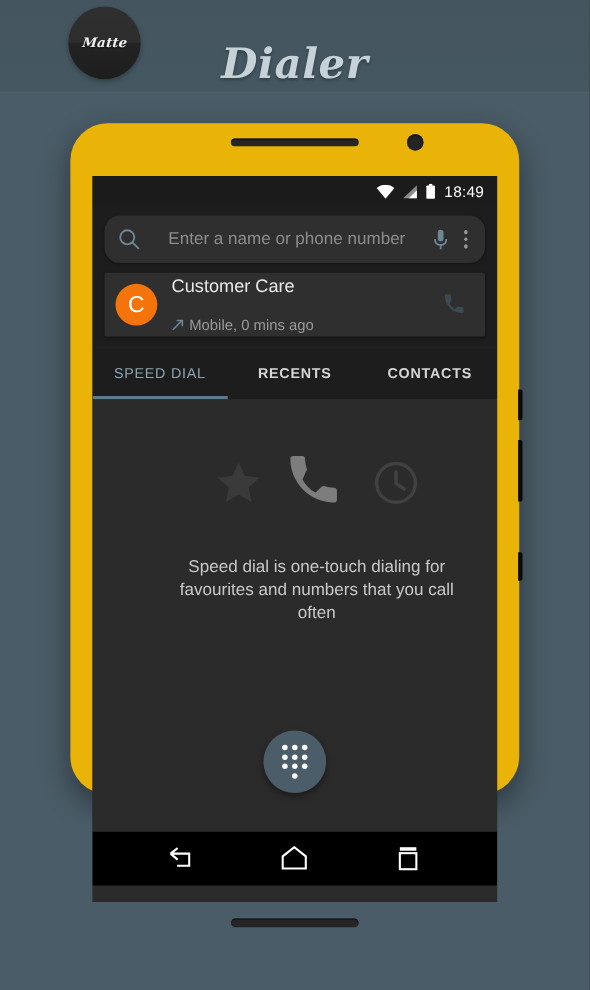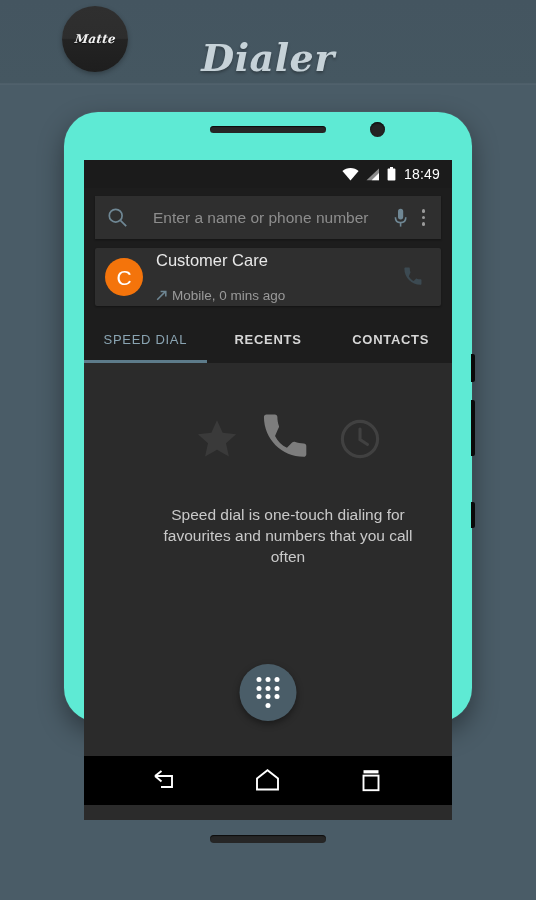--- a/index.html
+++ b/index.html
@@ -47,21 +47,21 @@
     font-size:38px; font-style:italic; font-weight:bold;
     letter-spacing:0.5px;
     text-shadow:0 2px 3px rgba(0,0,0,0.3);
     margin-top:18px;
   }
 
   
   #phone-device {
     position:absolute; left:64px; top:112px;
     width:408px; height:610px;
-    background:#5eead4;
+    background:#eab308;
     border-radius:34px;
     box-shadow:0 10px 26px rgba(0,0,0,0.40), 0 0 0 1px rgba(255,255,255,0.03);
   }
   
   #phone-btn-power {
     position:absolute; right:-3px; top:242px; width:4px; height:28px;
     background:#0a0a0a; border-radius:0 2px 2px 0;
   }
   #phone-btn-volume {
     position:absolute; right:-3px; top:288px; width:4px; height:56px;
@@ -104,21 +104,21 @@
   }
   #status-bar .sb-icon { display:flex; align-items:center; }
   #status-time {
     color:#ffffff; font-size:14px; font-weight:normal; letter-spacing:0.2px;
     margin-left:1px;
   }
 
   
   #app-bar { background:#1d1d1d; padding:8px 11px 9px 11px; }
   #search-field {
-    height:43px; background:#2f2f2f; border-radius:0;
+    height:43px; background:#2f2f2f; border-radius:14px;
     display:flex; align-items:center; padding:0 13px 0 12px;
     box-shadow:0 1px 2px rgba(0,0,0,0.35);
   }
   #search-icon { flex:0 0 auto; display:flex; }
   #search-placeholder {
     flex:1 1 auto; color:#8d8d8d; font-size:15.5px; text-align:center;
     padding:0 6px; white-space:nowrap; overflow:hidden;
   }
   #voice-search-icon { flex:0 0 auto; display:flex; margin-right:12px; }
   #overflow-menu-icon {

